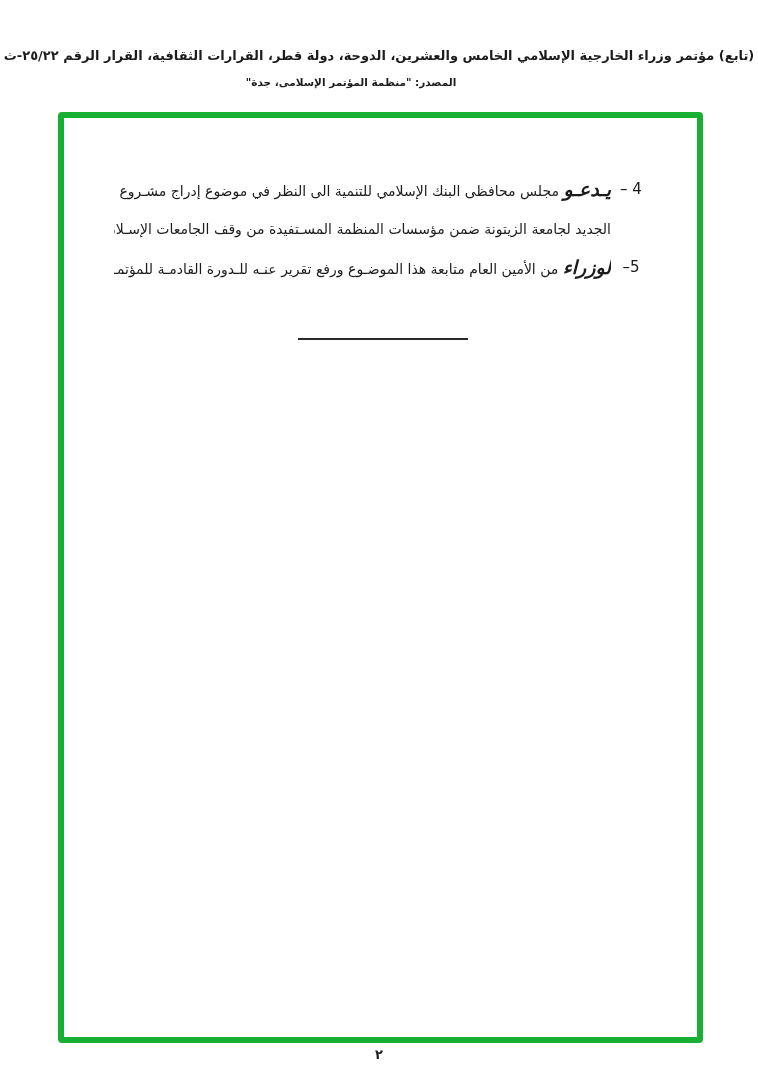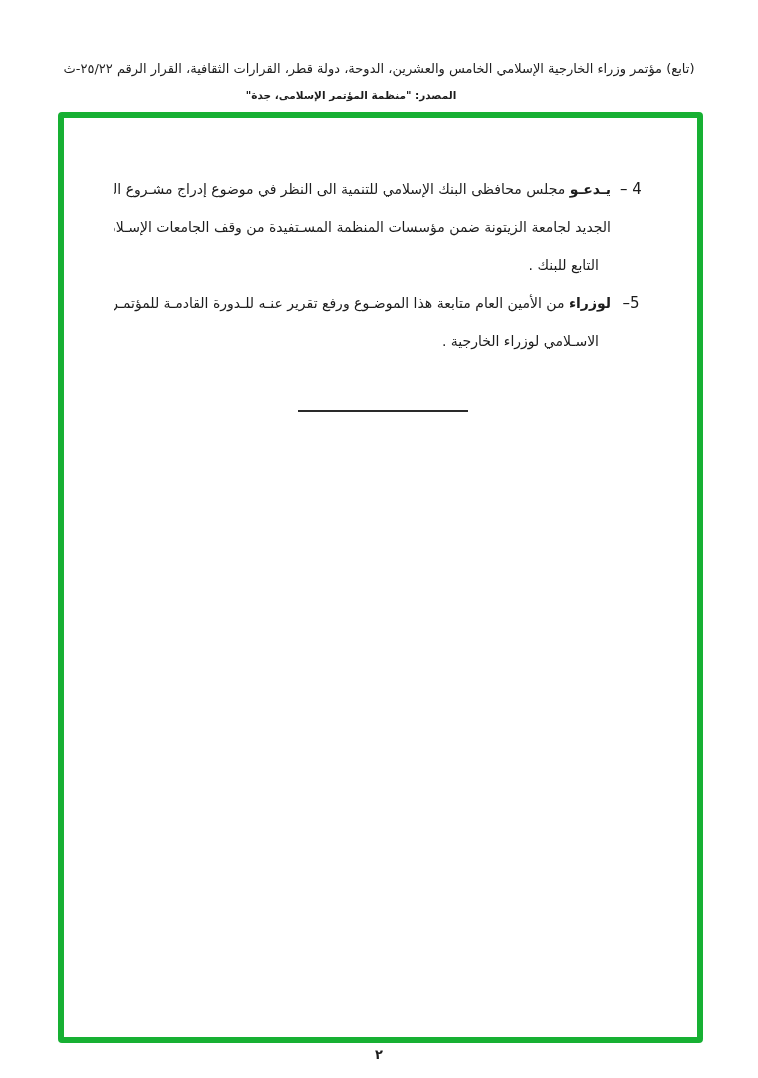--- a/index.html
+++ b/index.html
@@ -8,24 +8,24 @@
     width: 758px;
     height: 1078px;
     background: #ffffff;
     font-family: "DejaVu Sans", sans-serif;
     color: #1c1c1c;
     overflow: hidden;
   }
 
   
   .header-title {
-    padding-top: 58px;
+    padding-top: 45px;
     text-align: center;
     direction: rtl;
-    font-weight: normal;
+    font-weight: bold;
     font-size: 13px;
     line-height: 22px;
     white-space: nowrap;
   }
   .header-source {
     margin-top: 7px;
     text-align: center;
     direction: rtl;
     font-weight: bold;
     font-size: 10.5px;
@@ -71,21 +71,22 @@
   .line.justify {
     text-align: justify;
     text-align-last: justify;
   }
   .line.lastline {
     text-align: right;
     padding-right: 12px;
   }
   .lead-word {
     font-weight: bold;
-    font-size: 14px;
+    font-size: 19px;
+    font-style: italic;
   }
 
   .separator {
     width: 170px;
     margin: 50px auto 0 auto;
     border: 0;
     border-top: 2px solid #2a2a2a;
   }
 
   
@@ -113,31 +114,29 @@
   <div class="green-box">
     <div class="content">
 
       <div class="item">
         <div class="item-number">
           <span dir="ltr">– 4</span>
         </div>
         <div class="item-text">
           <div class="line justify"><span class="lead-word">يـدعـو</span> <span>مجلس محافظى البنك الإسلامي للتنمية الى النظر في موضوع إدراج مشـروع المبنى</span></div>
           <div class="line justify">الجديد لجامعة الزيتونة ضمن مؤسسات المنظمة المسـتفيدة من وقف الجامعات الإسـلامية</div>
-          <div class="line lastline">التابع للبنك .</div>
         </div>
       </div>
 
       <div class="item">
         <div class="item-number">
           <span dir="ltr">–5</span>
         </div>
         <div class="item-text">
           <div class="line justify"><span class="lead-word">لوزراء</span> <span>من الأمين العام متابعة هذا الموضـوع ورفع تقرير عنـه للـدورة القادمـة للمؤتمـر</span></div>
-          <div class="line lastline">الاسـلامي لوزراء الخارجية .</div>
         </div>
       </div>
 
       <hr class="separator">
 
     </div>
   </div>
 
   <div class="footer">
     <span>٢</span>

